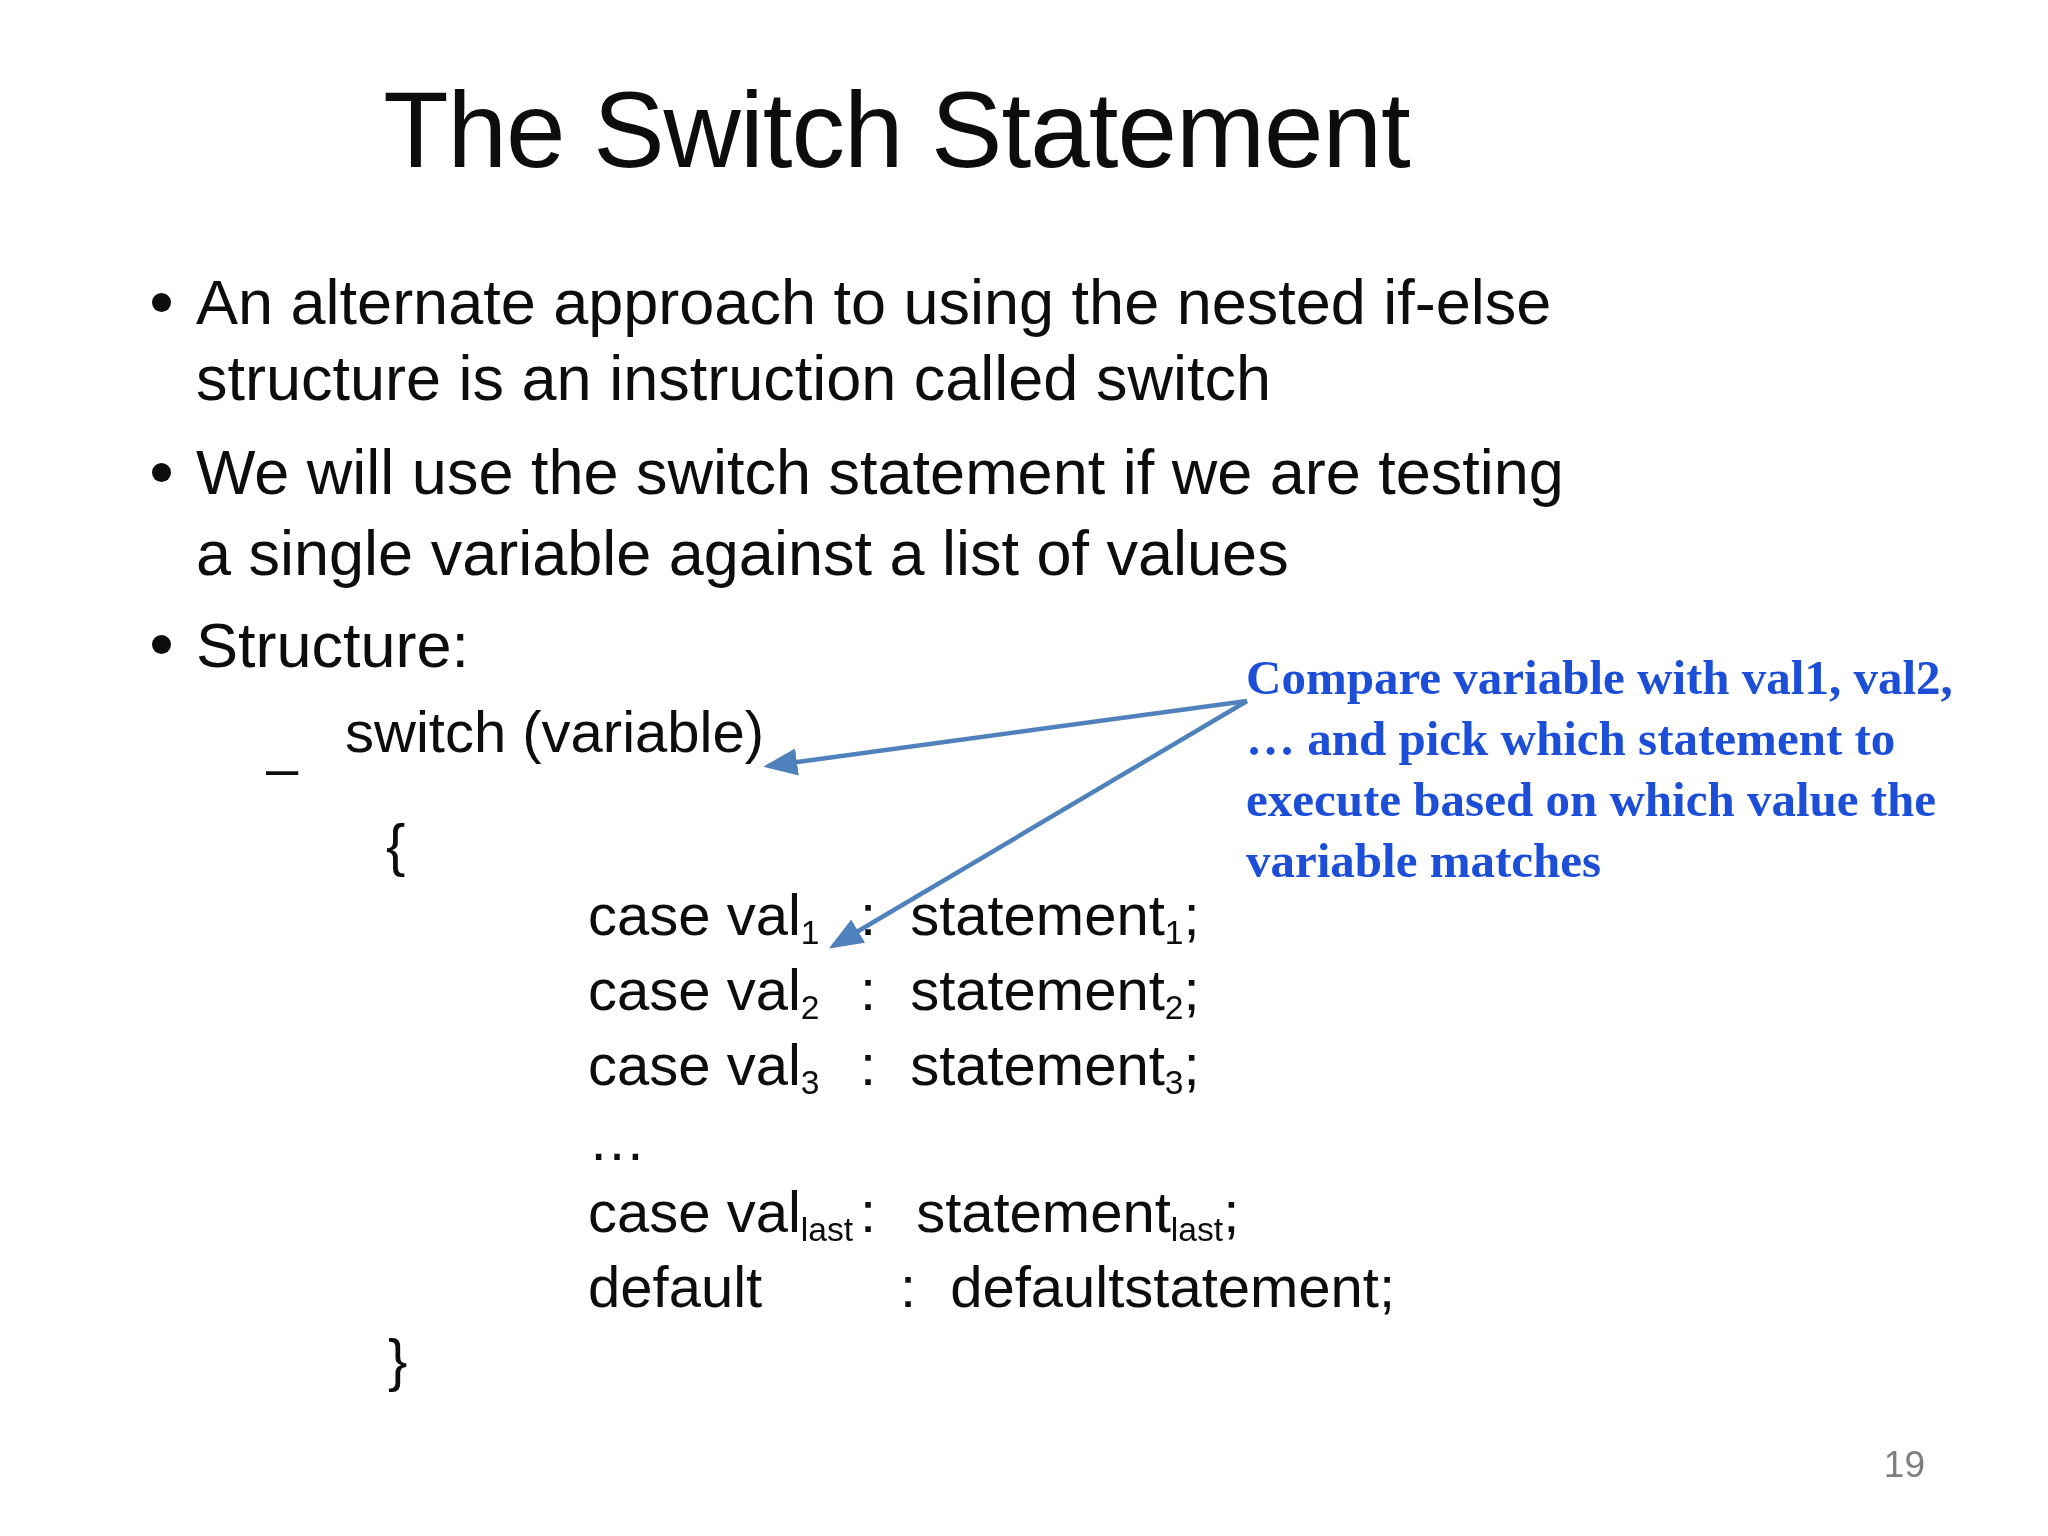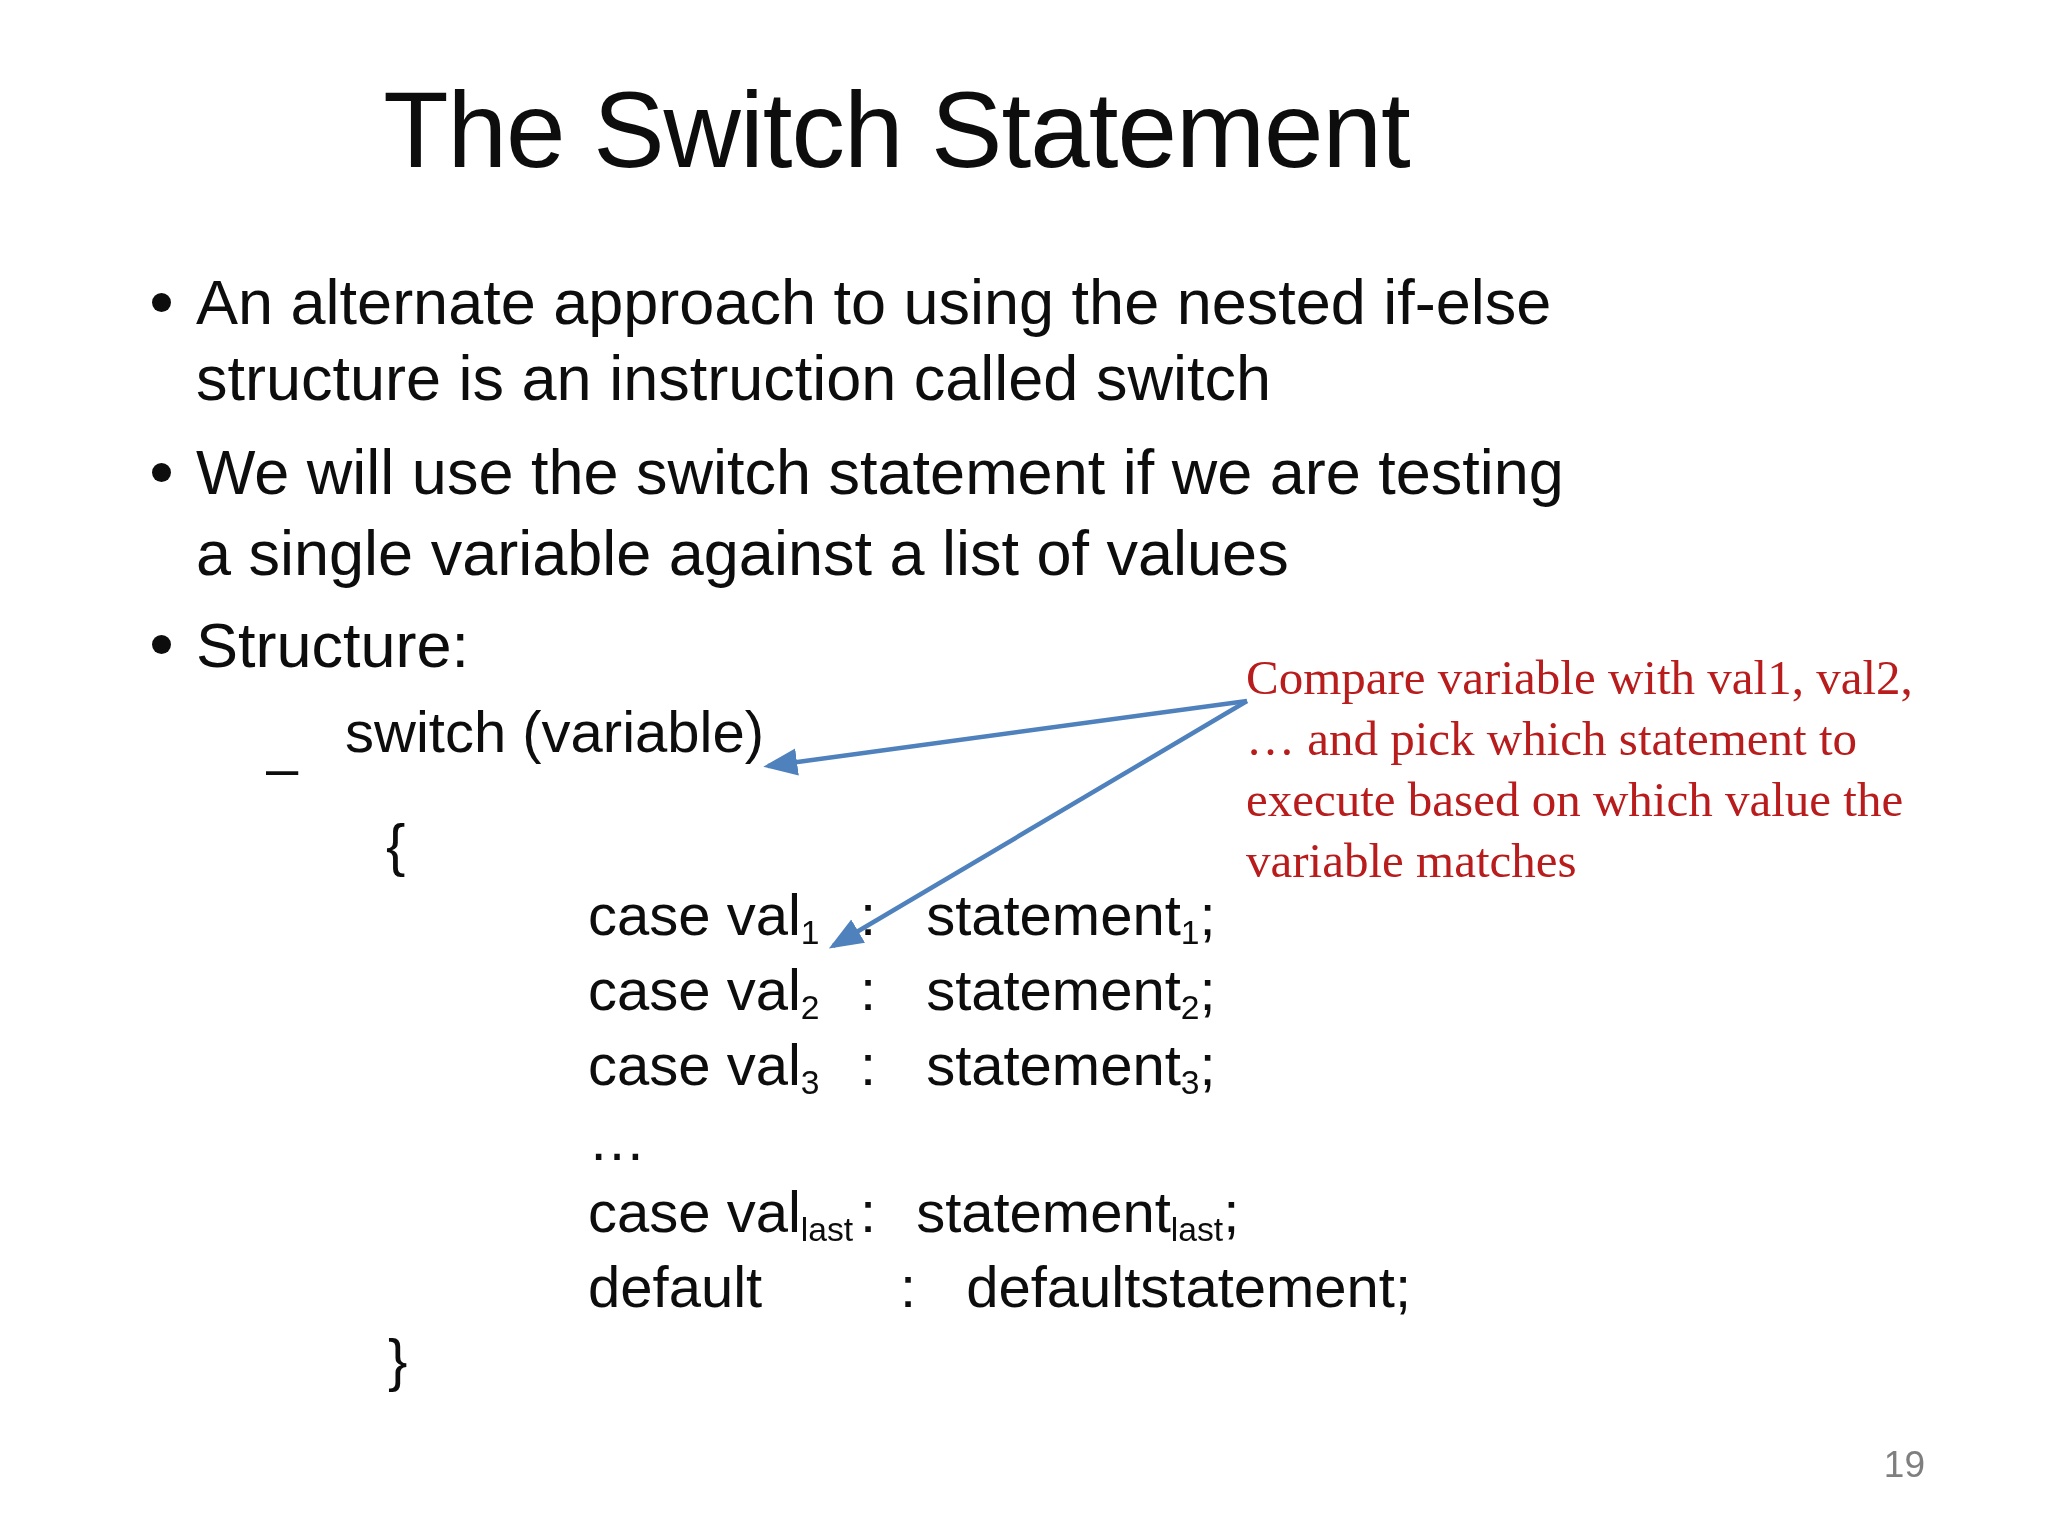--- a/index.html
+++ b/index.html
@@ -36,27 +36,28 @@
     position:absolute;
     font-size:58px; line-height:74px; white-space:nowrap;
     color:#0d0d0d;
   }
   .sub {
     font-size:0.58em;
     position:relative; top:0.26em;
   }
   .case-label { display:inline-block; min-width:272px; }
   .default-label { display:inline-block; min-width:312px; }
-  .stmt { margin-left:50px; }
+  .stmt { margin-left:34px; }
   .annotation {
     position:absolute; left:1246px; top:647px;
     font-family:"Liberation Serif", serif;
     font-size:49px; line-height:61px;
-    color:#b91c1c;
+    color:#1d4ed8;
     white-space:nowrap;
+    font-weight:bold;
   }
   .arrows { position:absolute; left:0; top:0; width:2048px; height:1536px; pointer-events:none; }
   .arrow-line { stroke:#4f81bd; stroke-width:4.5; fill:none; }
   .arrow-head { fill:#4f81bd; }
   .page-number {
     position:absolute; left:1845px; top:1444px; width:80px;
     text-align:right;
     font-size:37px; color:#7f7f7f;
   }
 </style>

